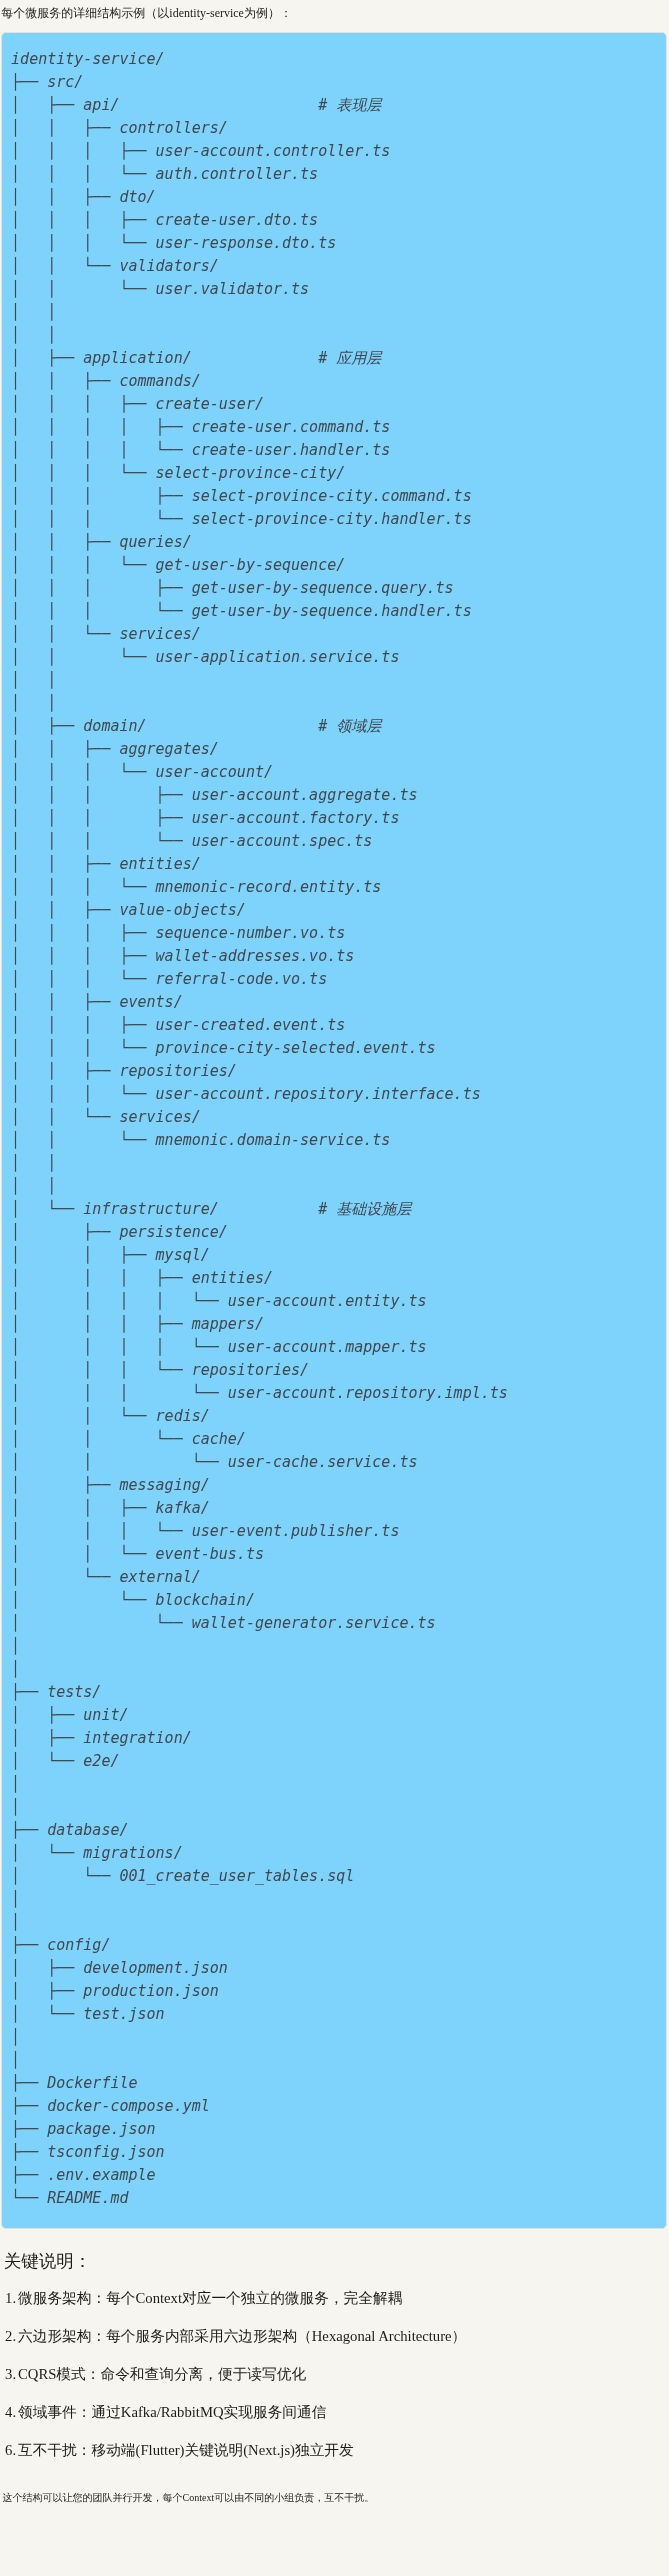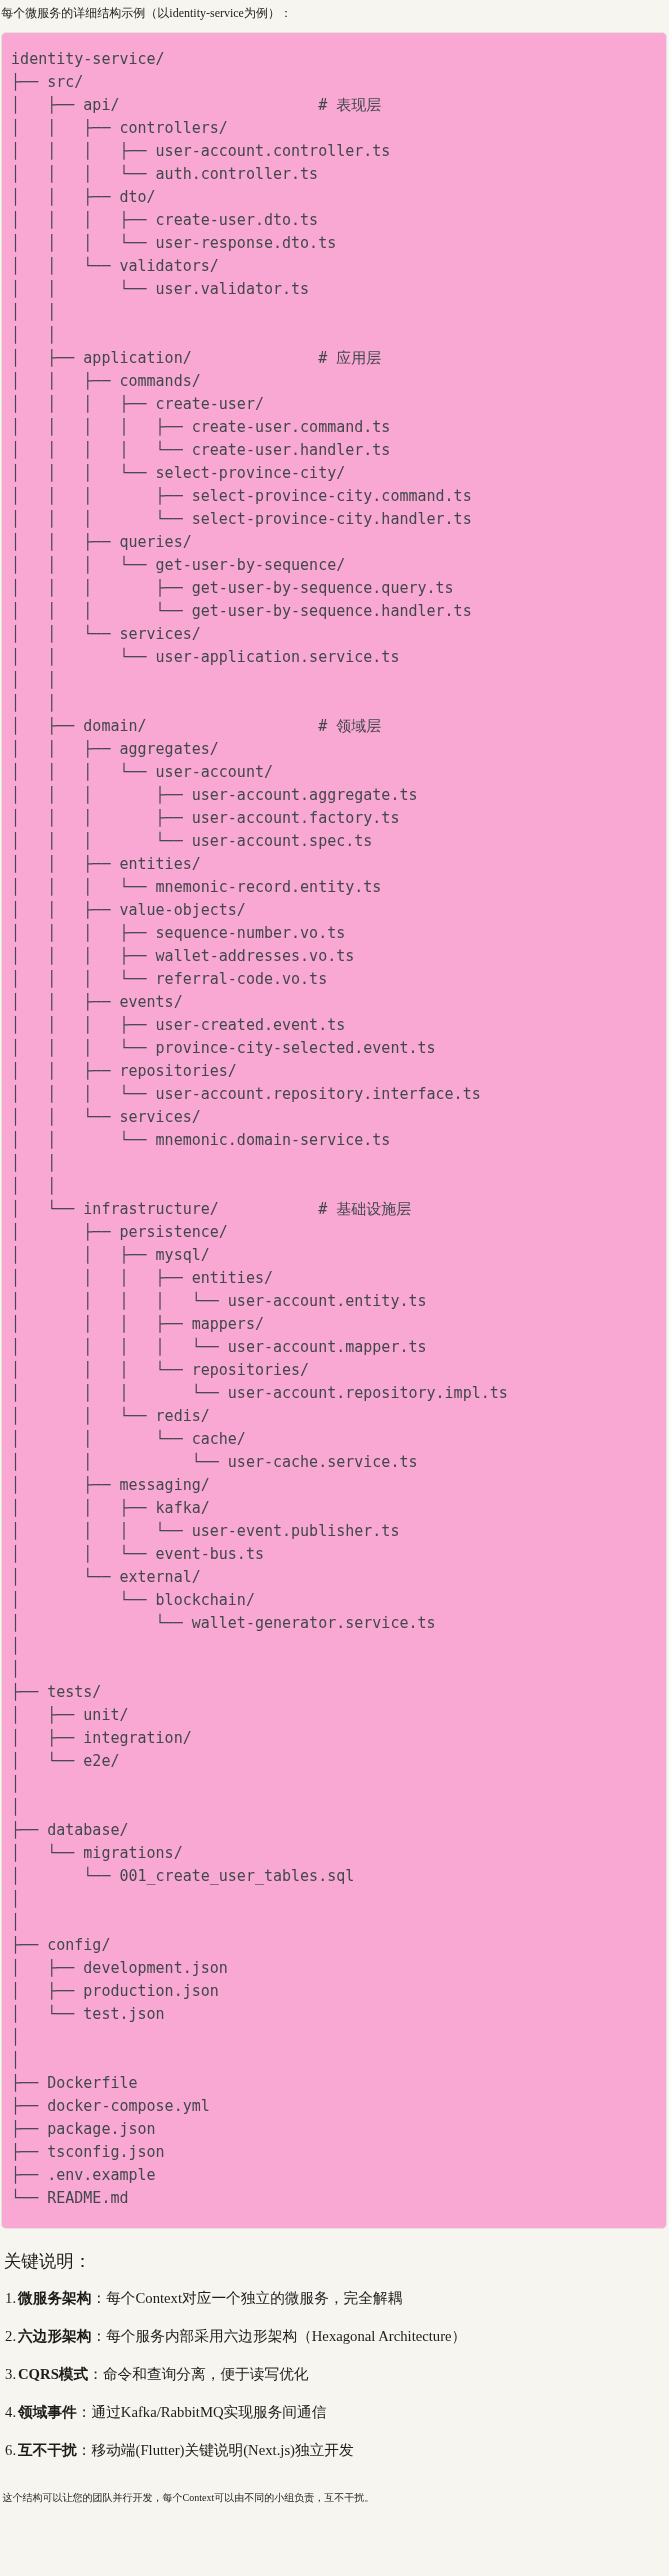--- a/index.html
+++ b/index.html
@@ -17,25 +17,26 @@
   .page {
     padding: 5px 2.5px 19px 1.3px;
   }
   .title {
     font-size: 12px;
     font-weight: 400;
     margin: 0 0 10.6px 0;
     line-height: 1.4;
   }
   .code-block {
-    background: #f9a8d4;
+    background: #7dd3fc;
     border: 0.6px solid #e5e2da;
     border-radius: 5px;
     padding: 15px 10px 17.5px 8.8px;
     overflow: hidden;
+    font-style: italic;
   }
   .tree {
     margin: 0;
     font-family: "DejaVu Sans Mono", monospace;
     font-size: 15px;
     line-height: 23px;
     color: #42474c;
     white-space: pre;
   }
   .notes-title {
@@ -51,21 +52,21 @@
   }
   .note-item {
     font-size: 14.7px;
     line-height: 21px;
     margin-bottom: 17px;
   }
   .note-item .num {
     margin-right: 1.9px;
   }
   .note-item .term {
-    font-weight: 700;
+    font-weight: 400;
   }
   .closing {
     font-size: 10px;
     line-height: 21px;
     margin: 26px 0 0 1.3px;
   }
 </style>
 </head>
 <body>
 

